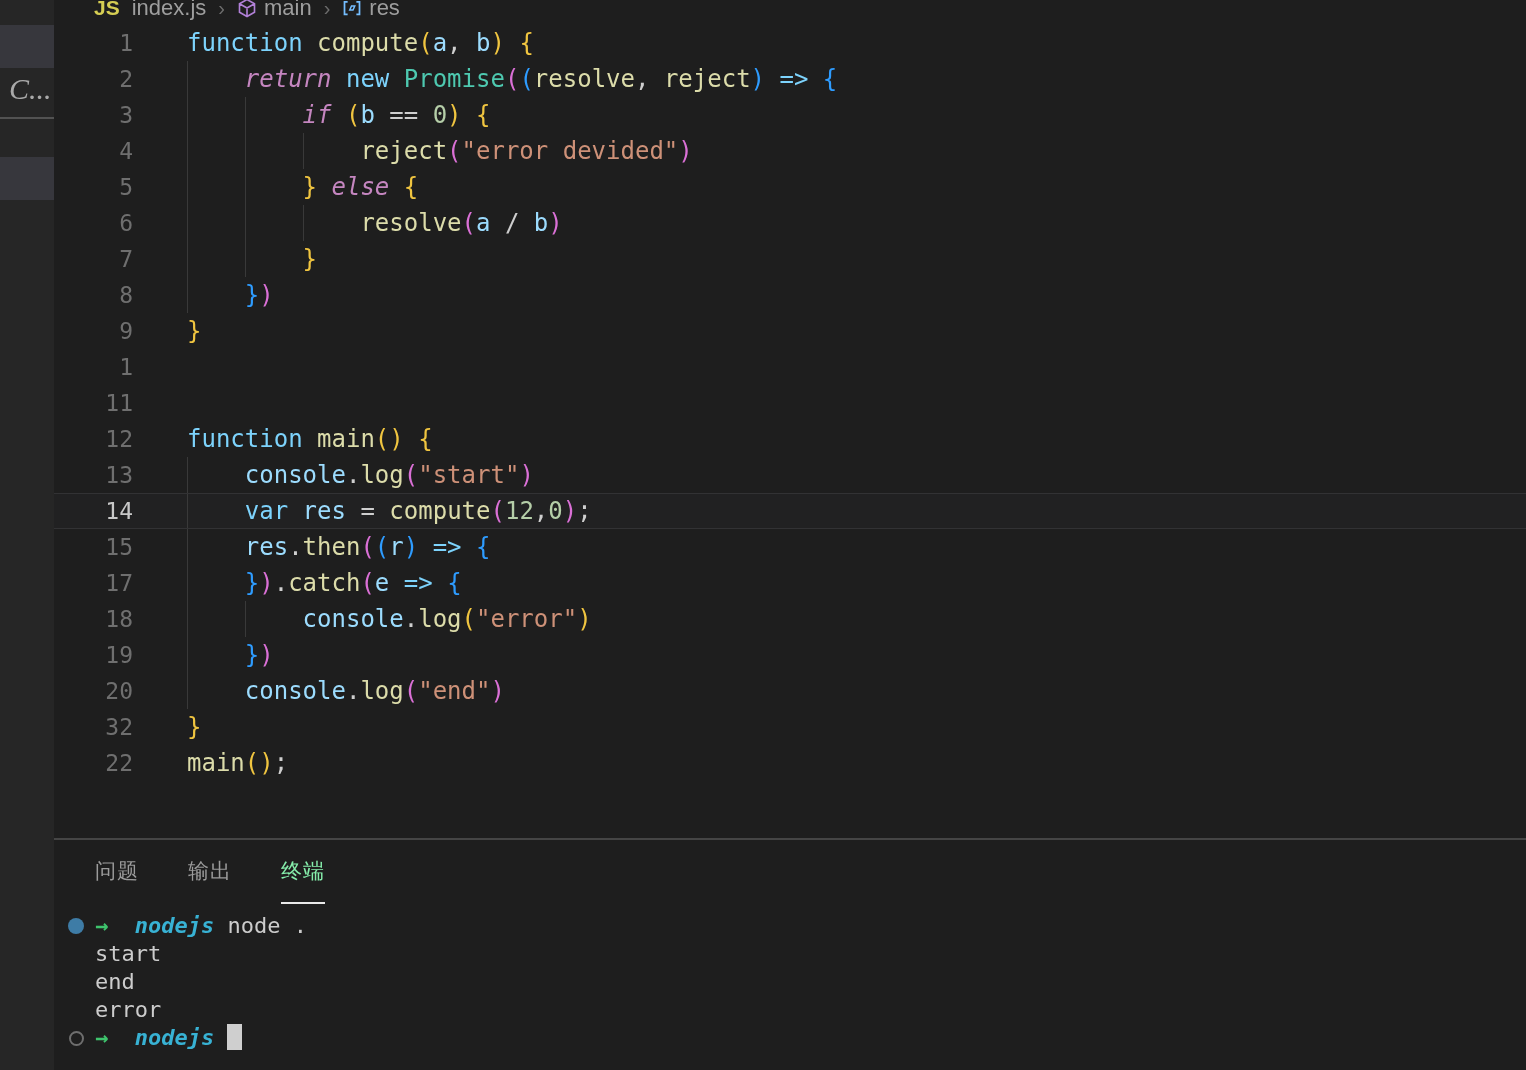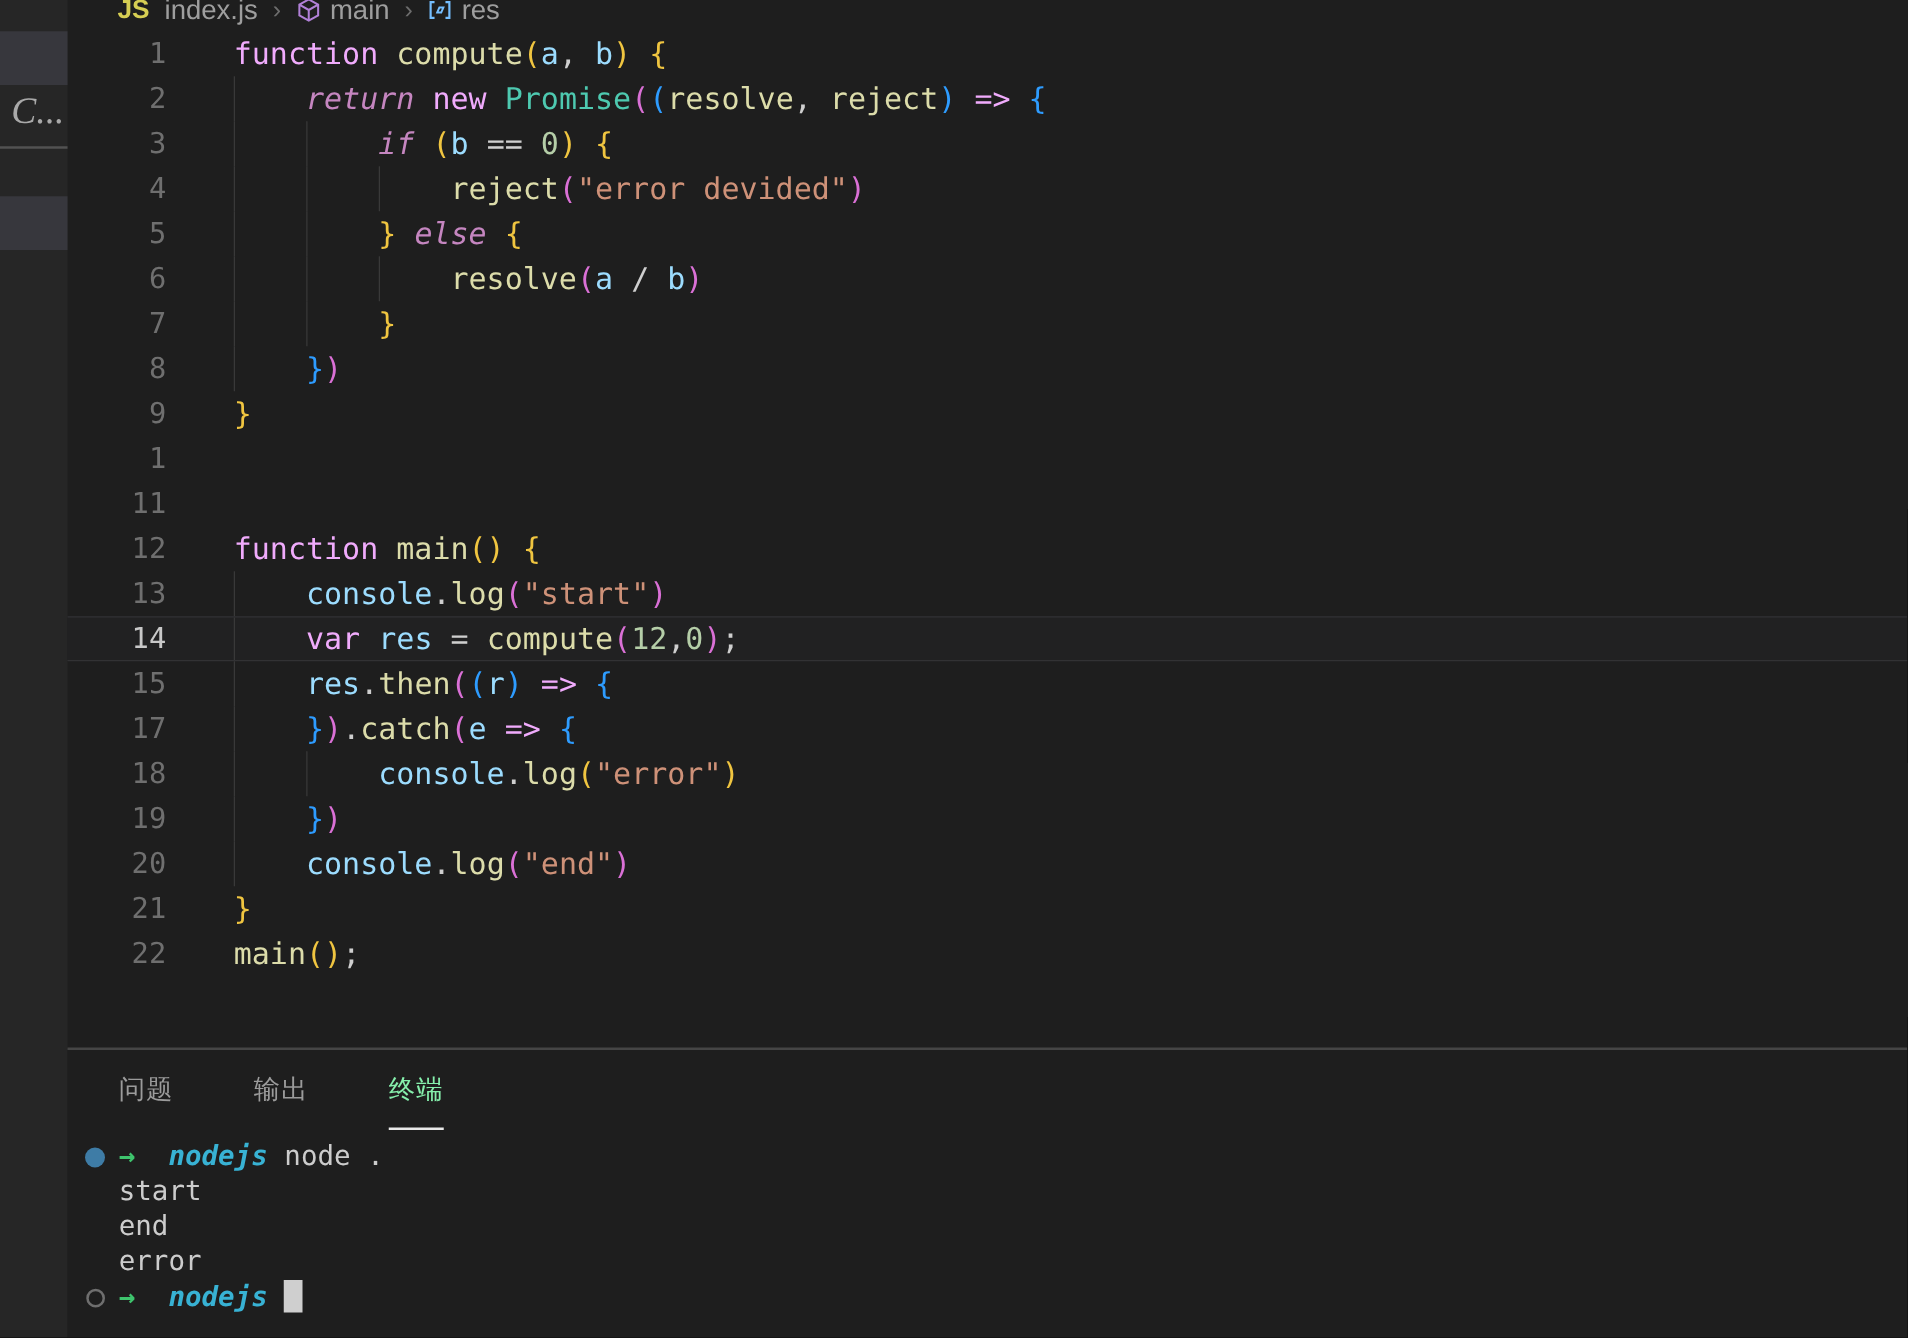--- a/index.html
+++ b/index.html
@@ -29,27 +29,27 @@
   .breadcrumb svg{margin-right:7px;display:block;}
   .crumb{display:flex;align-items:center;}
   
   .code{position:absolute;top:25px;left:0;right:0;font-family:"DejaVu Sans Mono","Liberation Mono",monospace;font-size:24px;}
   .row{display:flex;height:36px;line-height:36px;box-sizing:border-box;}
   .row.current{background:#212122;border-top:1px solid #323234;border-bottom:1px solid #323234;line-height:34px;}
   .ln{width:79px;text-align:right;color:#6f6f6f;flex:none;font-size:23px;}
   .row.current .ln{color:#c8c8c8;}
   .lc{position:relative;padding-left:54px;white-space:pre;flex:1;}
   .lc i.g{position:absolute;top:0;bottom:0;width:1px;background:#393939;}
-  .tk-kw{color:#f0abfc;} .tk-ct{color:#C586C0;font-style:italic;} .tk-fn{color:#DCDCAA;}
+  .tk-kw{color:#7dd3fc;} .tk-ct{color:#C586C0;font-style:italic;} .tk-fn{color:#DCDCAA;}
   .tk-cl{color:#4EC9B0;} .tk-vr{color:#9CDCFE;} .tk-st{color:#CE9178;}
   .tk-nu{color:#B5CEA8;} .tk-pl{color:#cfcfcf;}
   .tk-b1{color:#f0c540;} .tk-b2{color:#DA70D6;} .tk-b3{color:#2e9cff;}
   
   .panel{position:absolute;left:0;right:0;top:838px;bottom:0;background:#1e1e1e;border-top:2px solid #454545;box-sizing:border-box;}
-  .tabs{display:flex;align-items:stretch;height:64px;padding-left:41px;gap:64px;}
+  .tabs{display:flex;align-items:stretch;height:64px;padding-left:41px;gap:49px;}
   .tab{display:flex;align-items:center;font-size:21px;color:#9b9b9b;border-bottom:2px solid transparent;cursor:default;letter-spacing:1px;}
   .tab.active{color:#86efac;border-bottom-color:#e9e9e9;}
   .terminal{position:absolute;top:72px;left:0;right:0;bottom:0;font-family:"DejaVu Sans Mono","Liberation Mono",monospace;font-size:22px;color:#cccccc;}
   .trow{position:relative;height:28px;line-height:28px;padding-left:41px;white-space:pre;}
   .deco{position:absolute;top:50%;margin-top:-8px;border-radius:50%;}
   .deco.filled{left:14px;width:16px;height:16px;background:#3e7ca6;}
   .deco.hollow{left:15px;width:11px;height:11px;margin-top:-7px;border:2px solid #6e6e6e;background:transparent;}
   .arrow{color:#3ec46d;font-weight:bold;}
   .dir{color:#38b2d4;font-weight:bold;font-style:italic;}
   .cursor{display:inline-block;width:15px;height:26px;background:#cfcfcf;vertical-align:-5px;}
@@ -161,21 +161,21 @@
         </div>
         <div class="row">
           <div class="ln">19</div>
           <div class="lc"><i class="g" style="left: 54px;"></i><span>    </span><span class="tk-b3">}</span><span class="tk-b2">)</span></div>
         </div>
         <div class="row">
           <div class="ln">20</div>
           <div class="lc"><i class="g" style="left: 54px;"></i><span>    </span><span class="tk-vr">console</span><span class="tk-pl">.</span><span class="tk-fn">log</span><span class="tk-b2">(</span><span class="tk-st">"end"</span><span class="tk-b2">)</span></div>
         </div>
         <div class="row">
-          <div class="ln">21</div>
+          <div class="ln">32</div>
           <div class="lc"><span></span><span class="tk-b1">}</span></div>
         </div>
         <div class="row">
           <div class="ln">22</div>
           <div class="lc"><span></span><span class="tk-fn">main</span><span class="tk-b1">(</span><span class="tk-b1">)</span><span class="tk-pl">;</span></div>
         </div>
       </div>
 
     <div class="panel">
       <div class="tabs" id="tabs">

